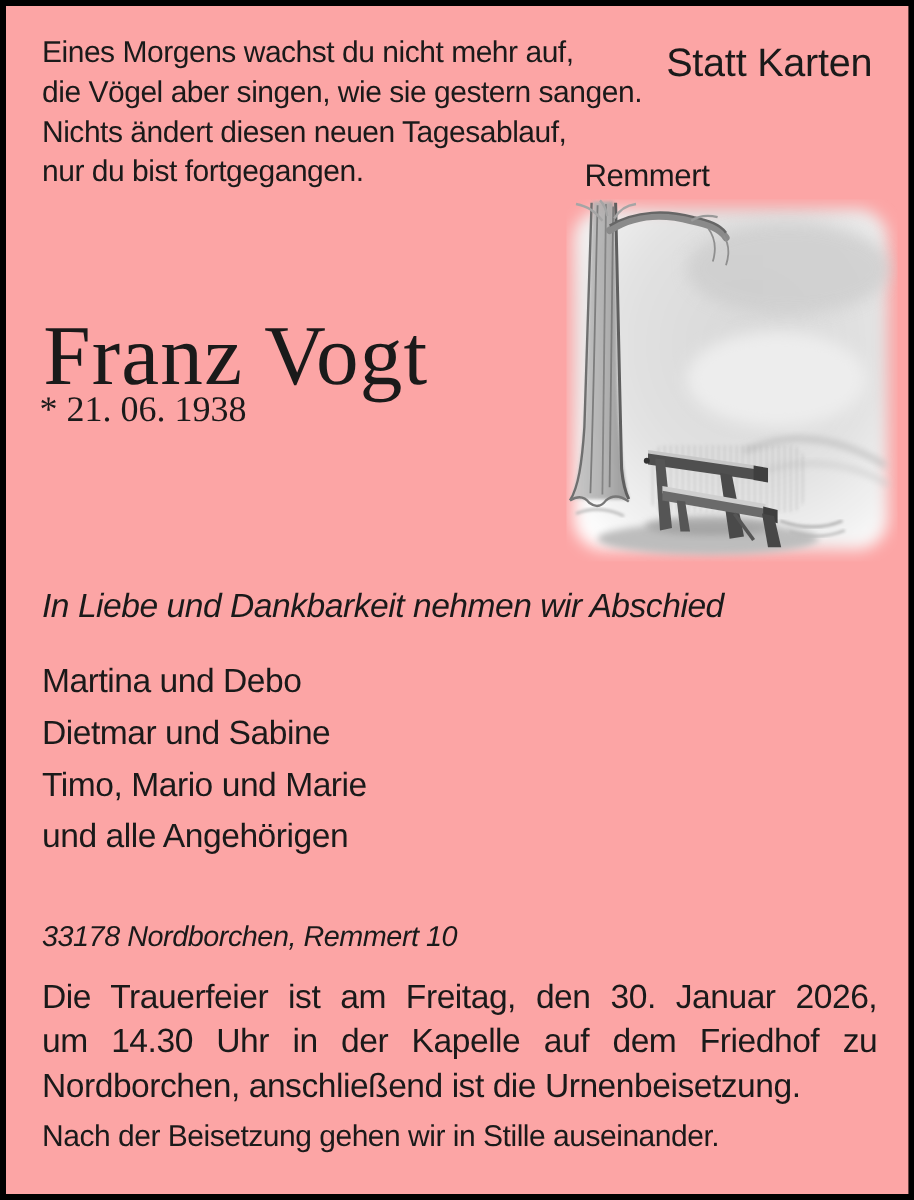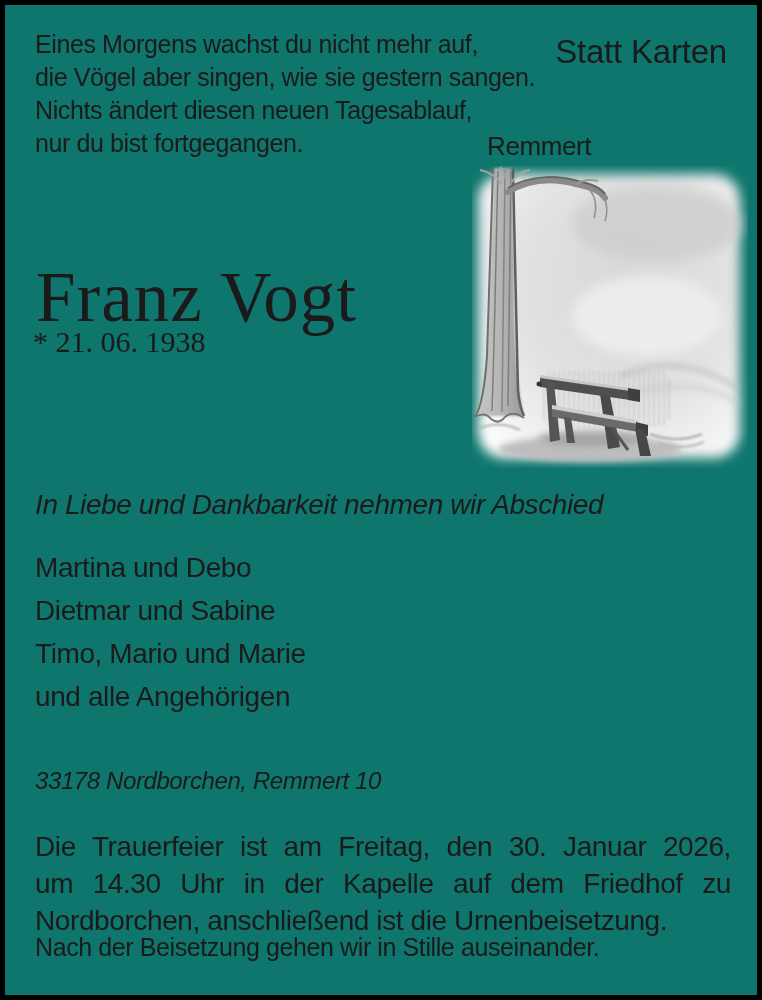--- a/index.html
+++ b/index.html
@@ -1,20 +1,20 @@
 <!DOCTYPE html>
 <html lang="de"><head>
 <meta charset="utf-8">
 <title>Traueranzeige</title>
 <style>
   html,body{margin:0;padding:0;background:#ffffff;}
   .page{
     position:relative;
     width:762px;height:1000px;
-    background:#0f766e;
+    background:#fca5a5;
     color:#1a1a1a;
     overflow:hidden;
     font-family:"Liberation Sans", sans-serif;
   }
   .frame{
     position:absolute;inset:0;
     border:5px solid #000000;
     pointer-events:none;
   }
   .sans{font-family:"Liberation Sans", sans-serif;letter-spacing:-0.4px;}
@@ -26,21 +26,21 @@
   .attribution{left:487px;top:131px;font-size:26px;}
   .sketch{position:absolute;left:472px;top:166px;width:276px;height:302px;}
 
   .name{left:36px;top:239px;font-size:71px;letter-spacing:1px;font-weight:400;margin-top:18px;}
   .dates{left:33px;top:324px;font-size:30px;line-height:36px;}
 
   .intro{left:35px;top:488px;font-size:28px;line-height:34px;font-style:italic;}
   .mourners{left:35px;top:546px;font-size:28px;line-height:43px;}
   .address{left:35px;top:764px;font-size:24px;line-height:34px;font-style:italic;}
 
-  .funeral{left:35px;top:812px;width:696px;font-size:28px;line-height:37px;white-space:normal;margin-top:16px;}
+  .funeral{left:35px;top:812px;width:696px;font-size:28px;line-height:37px;white-space:normal;}
   .funeral .jline{text-align:justify;text-align-last:justify;}
   .funeral .jlast{text-align:left;}
 
   .closing{left:35px;top:933px;font-size:25px;}
 </style>
 </head>
 <body>
 
 <div class="page">
 

